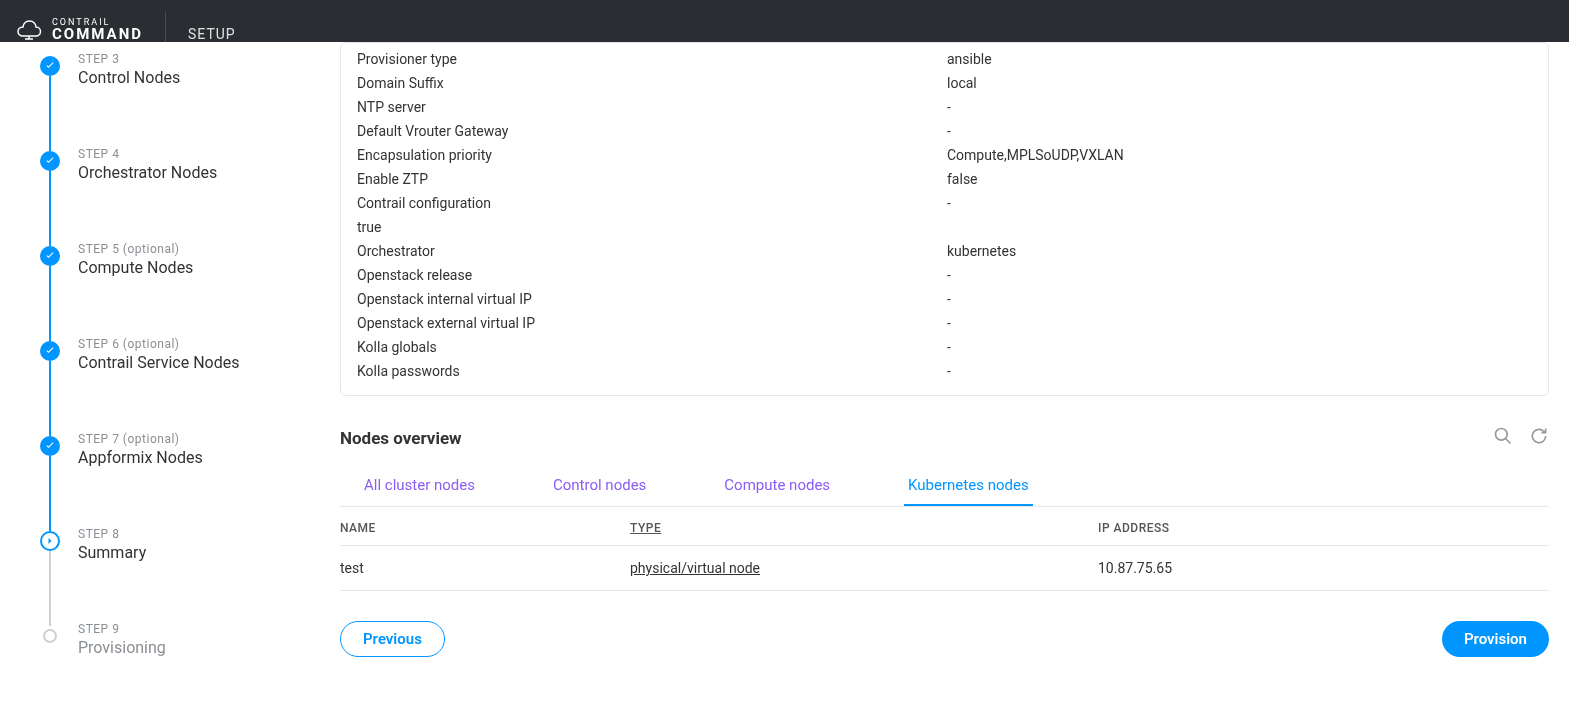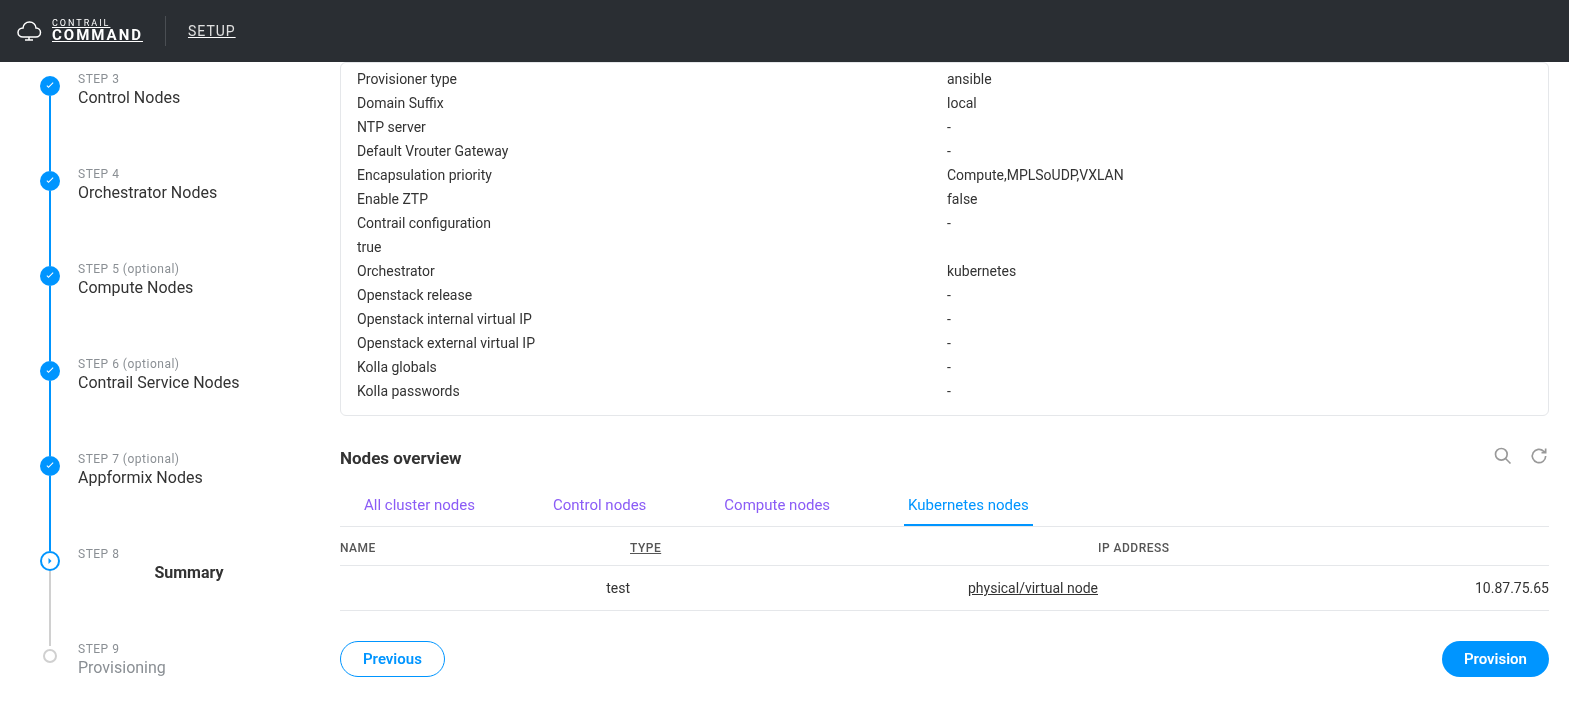--- a/index.html
+++ b/index.html
@@ -1,17 +1,17 @@
 <!DOCTYPE html>
 <html><head>
 <meta charset="utf-8">
 <style>
 * { margin:0; padding:0; box-sizing:border-box; font-family:-apple-system,BlinkMacSystemFont,"Segoe UI",Roboto,Arial,sans-serif; }
 body { background:#fff; color:#333; width:1569px; height:724px; overflow:hidden; }
-.topbar { height:62px; background:#2a2e33; display:flex; align-items:center; padding:0 14px; color:#fff;text-decoration:underline; }
+.topbar { height:42px; background:#2a2e33; display:flex; align-items:flex-end; padding:0 14px; color:#fff; }
 .logo { display:flex; align-items:center; gap:8px; }
 .logo-icon svg { display:block; }
 .logo-text { display:flex; flex-direction:column; line-height:1; }
 .logo-text-top { font-size:9px; letter-spacing:2px; color:#fff; }
 .logo-text-bottom { font-size:15px; font-weight:700; letter-spacing:2px; color:#fff; }
 .divider { width:1px; height:30px; background:#4a4e53; margin:0 22px; }
 .setup-label { font-size:14px; letter-spacing:1px; color:#e0e0e0; }
 .layout { display:flex; height:674px; }
 .sidebar { width:320px; padding:0 20px 0 40px; position:relative; }
 .steps { position:relative; }
@@ -19,38 +19,38 @@
 .step-dot { position:absolute; left:0; top:14px; width:20px; height:20px; border-radius:50%; background:#0095ff; display:flex; align-items:center; justify-content:center; z-index:2; }
 .step-dot svg { width:12px; height:12px; fill:#fff; }
 .step-dot.current { background:#fff; border:2px solid #0095ff; }
 .step-dot.current svg { fill:#0095ff; }
 .step-dot.pending { background:#fff; border:2px solid #d0d0d0; width:14px; height:14px; left:3px; top:17px; }
 .step-line { position:absolute; left:9px; top:34px; bottom:-14px; width:2px; background:#0095ff; z-index:1; }
 .step-line.pending { background:#d0d0d0; }
 .step:last-child .step-line { display:none; }
 .step-num { font-size:12px; color:#8a8f94; letter-spacing:.5px; }
 .step-title { font-size:16px; color:#333; margin-top:2px; }
-.step.current .step-title { font-weight:700;text-align:center; }
+.step.current .step-title { font-weight:400; }
 .step.pending .step-title { color:#8a8f94; }
 .main { flex:1; padding:0 20px 20px 20px; overflow:auto; }
 .config-box { border:1px solid #e5e7ea; border-radius:6px; padding:4px 16px 12px 16px; margin-bottom:30px; }
 .cfg-row { display:flex; padding:4px 0; font-size:14px; }
 .cfg-label { width:590px; color:#333; }
 .cfg-val { color:#333; }
 .nodes-head { display:flex; align-items:center; justify-content:space-between; margin-bottom:18px; }
 .nodes-title { font-size:17px; font-weight:700; color:#333; }
 .nodes-icons { display:flex; gap:16px; }
 .nodes-icons svg { width:20px; height:20px; stroke:#999; fill:none; cursor:pointer; }
 .tabs { display:flex; gap:70px; padding-left:20px; border-bottom:1px solid #e5e7ea; }
 .tab { font-size:15px; color:#8b5cf6; padding:8px 4px 10px 4px; cursor:pointer; border-bottom:2px solid transparent; }
 .tab.active { color:#0095ff; border-bottom-color:#0095ff; }
 .table { width:100%; }
 .thead { display:flex; padding:14px 0 10px 0; border-bottom:1px solid #e5e7ea; }
 .th { font-size:12px; color:#555; letter-spacing:.5px; font-weight:500; }
-.trow { display:flex; padding:14px 0; border-bottom:1px solid #e5e7ea; font-size:14px; color:#333;text-align:right; }
+.trow { display:flex; padding:14px 0; border-bottom:1px solid #e5e7ea; font-size:14px; color:#333; }
 .col-name { width:290px; }
 .col-type { width:468px;text-decoration:underline; }
 .col-ip { flex:1; }
 .footer { display:flex; justify-content:space-between; margin-top:30px; padding-bottom:10px;gap:20px; }
 .btn { padding:8px 22px; font-size:15px; border-radius:20px; cursor:pointer; border:none; }
 .btn-prev { background:#fff; color:#0095ff; border:1.5px solid #0095ff; font-weight:600; }
 .btn-prov { background:#0095ff; color:#fff; font-weight:600; }
 </style>
 </head>
 <body>

